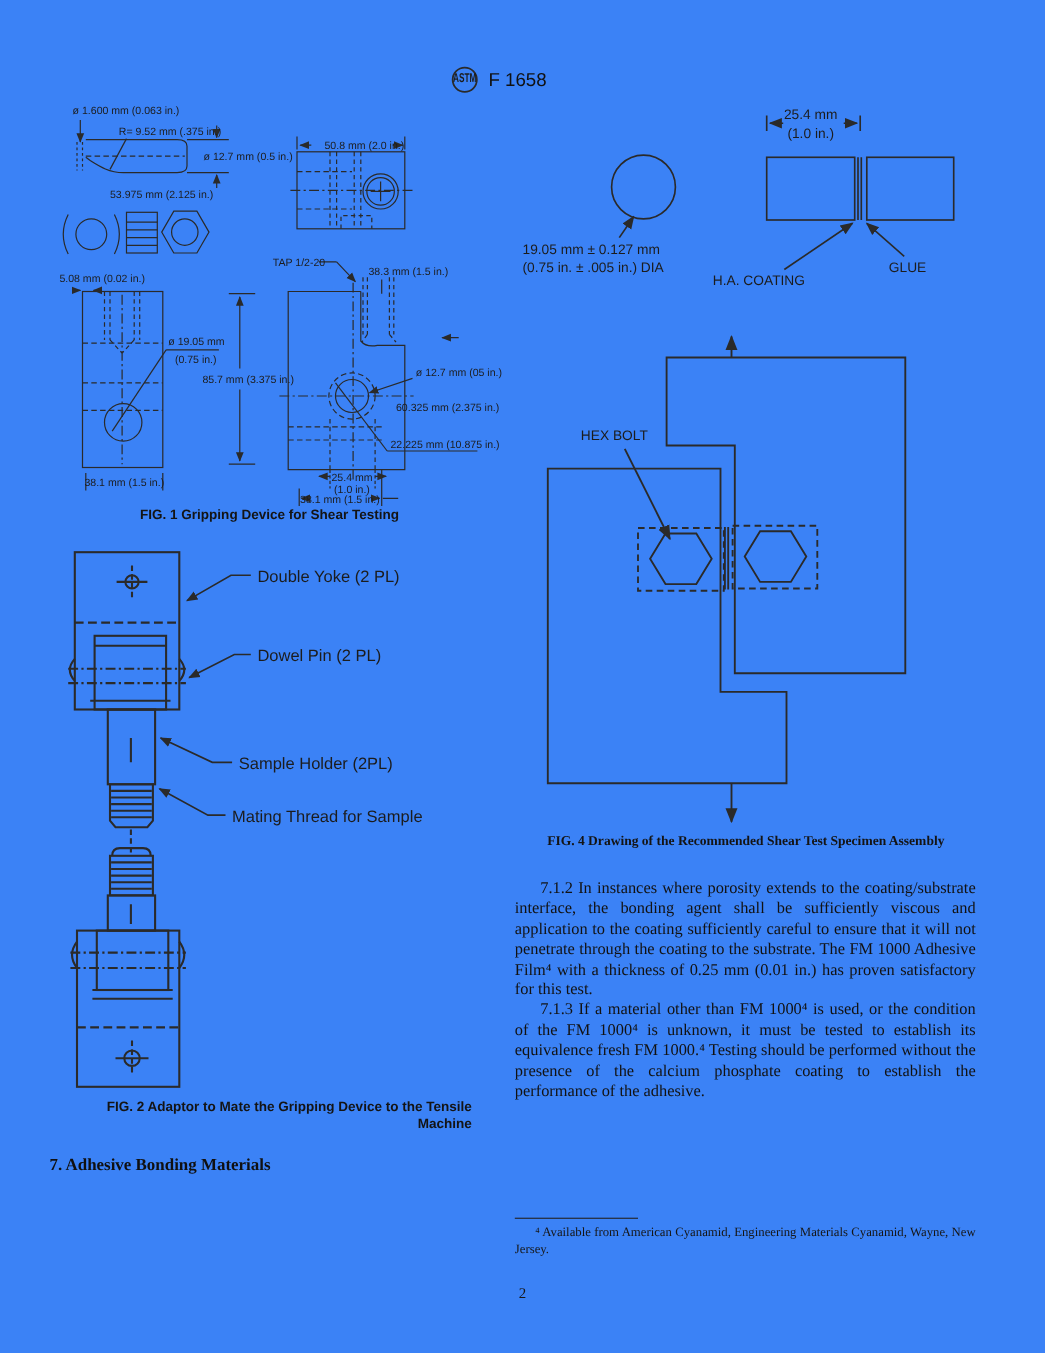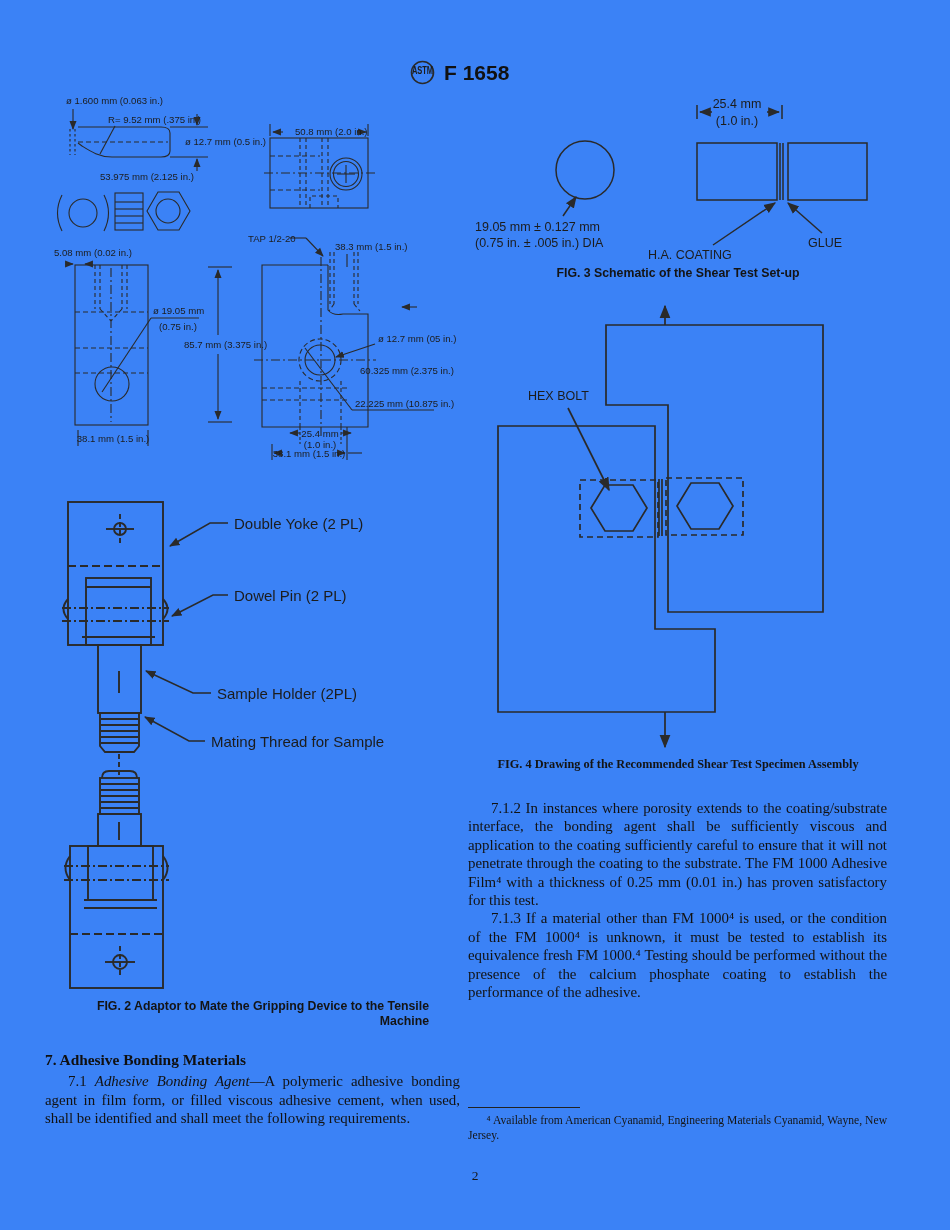--- a/index.html
+++ b/index.html
@@ -1,21 +1,21 @@
 <!DOCTYPE html>
 <html><head>
 <meta charset="utf-8">
 <style>
   html,body{margin:0;padding:0;background:#ffffff;}
   #page{position:relative;width:950px;height:1230px;background:#3b82f6;overflow:hidden;
         color:#161616;font-family:"Liberation Serif",serif;}
   .abs{position:absolute;}
   
   .hdr{display:flex;align-items:center;gap:9px;}
-  .desig{font-family:"Liberation Sans",sans-serif;font-weight:bold;font-size:21px;color:#111;}
+  .desig{font-family:"Liberation Sans",sans-serif;font-weight:normal;font-size:17px;color:#111;}
   
   .cap{font-family:"Liberation Sans",sans-serif;font-weight:bold;font-size:12.3px;
        color:#141414;text-align:center;line-height:15px;}
   
   .st{stroke:#2a2a2a;fill:none;stroke-linecap:butt;stroke-linejoin:miter;}
   .w2{stroke-width:1.9;} .w15{stroke-width:1.5;}
   svg text{fill:#1c1c1c;stroke:none;}
   .d1{font:9.6px "Liberation Sans",sans-serif;}
   .d2{font:15px "Liberation Sans",sans-serif;}
   .d3{font:12.5px "Liberation Sans",sans-serif;}
@@ -161,20 +161,21 @@
       <text x="206" y="150">TAP 1/2-20</text>
       <text x="293" y="158">38.3 mm (1.5 in.)</text>
       <text x="336" y="250">ø 12.7 mm (05 in.)</text>
       <text x="318" y="282">60.325 mm (2.375 in.)</text>
       <text x="313" y="315">22.225 mm (10.875 in.)</text>
       <text x="278" y="345" text-anchor="middle">25.4 mm</text>
       <text x="278" y="356" text-anchor="middle">(1.0 in.)</text>
       <text x="267" y="365" text-anchor="middle">38.1 mm (1.5 in.)</text>
     </g>
   </svg>
+  <div class="abs cap" style="left:45px;top:461px;width:400px;">FIG. 1 Gripping Device for Shear Testing</div>
 
   <svg class="abs" style="left:58px;top:488px;" width="400" height="508" viewBox="0 0 400 508">
     <defs>
       <marker id="a2" viewBox="0 0 10 10" refX="9" refY="5" markerWidth="7" markerHeight="7" orient="auto-start-reverse">
         <path d="M0,1 L10,5 L0,9 z" class="mk"></path>
       </marker>
     </defs>
     <g class="st w2">
       <rect x="10" y="14" width="95" height="143"></rect>
       <circle cx="62" cy="41" r="6"></circle>
@@ -258,21 +259,20 @@
     </g>
     <g class="d3">
       <text x="5" y="136">19.05 mm ± 0.127 mm</text>
       <text x="5" y="152">(0.75 in. ± .005 in.) DIA</text>
       <text x="267" y="13" text-anchor="middle">25.4 mm</text>
       <text x="267" y="30" text-anchor="middle">(1.0 in.)</text>
       <text x="178" y="164">H.A. COATING</text>
       <text x="338" y="152">GLUE</text>
     </g>
   </svg>
-  <div class="abs cap" style="left:468px;top:266px;width:420px;">FIG. 3 Schematic of the Shear Test Set-up</div>
 
   <svg class="abs" style="left:478px;top:298px;" width="410" height="456" viewBox="0 0 410 456">
     <defs>
       <marker id="a4" viewBox="0 0 10 10" refX="9" refY="5" markerWidth="8" markerHeight="8" orient="auto-start-reverse">
         <path d="M0,1 L10,5 L0,9 z" class="mk"></path>
       </marker>
     </defs>
     <g class="st" style="stroke-width:1.7">
       <line x1="187" y1="27" x2="187" y2="8" marker-end="url(#a4)"></line>
       <path d="M128,27 H345 V314 H190 V107 H128 Z"></path>
@@ -289,21 +289,20 @@
     <g class="d3">
       <text x="50" y="102">HEX BOLT</text>
     </g>
   </svg>
   <div class="abs cap" style="left:468px;top:757px;width:420px;">
     <div style="width:392px;margin:0 auto;font-family:Liberation Serif, serif;">FIG. 4 Drawing of the Recommended Shear Test Specimen Assembly</div>
   </div>
 
   <div class="abs bodycol" style="left:45px;top:1051px;width:415px;">
     <div class="sechead">7. Adhesive Bonding Materials</div>
-    <p style="margin-top:3px;"><span>7.1 </span><i>Adhesive Bonding Agent</i><span>—A polymeric adhesive bonding agent in film form, or filled viscous adhesive cement, when used, shall be identified and shall meet the following requirements.</span></p>
   </div>
 
   <div class="abs bodycol" style="left:468px;top:799px;width:419px;">
     <p>7.1.2 In instances where porosity extends to the coating/substrate interface, the bonding agent shall be sufficiently viscous and application to the coating sufficiently careful to ensure that it will not penetrate through the coating to the substrate. The FM 1000 Adhesive Film⁴ with a thickness of 0.25 mm (0.01 in.) has proven satisfactory for this test.</p>
     <p>7.1.3 If a material other than FM 1000⁴ is used, or the condition of the FM 1000⁴ is unknown, it must be tested to establish its equivalence fresh FM 1000.⁴ Testing should be performed without the presence of the calcium phosphate coating to establish the performance of the adhesive.</p>
   </div>
 
   <div class="abs fnrule" style="left:468px;top:1107px;"></div>
   <div class="abs fn" style="left:468px;top:1114px;width:419px;">
     <p>⁴ Available from American Cyanamid, Engineering Materials Cyanamid, Wayne, New Jersey.</p>

